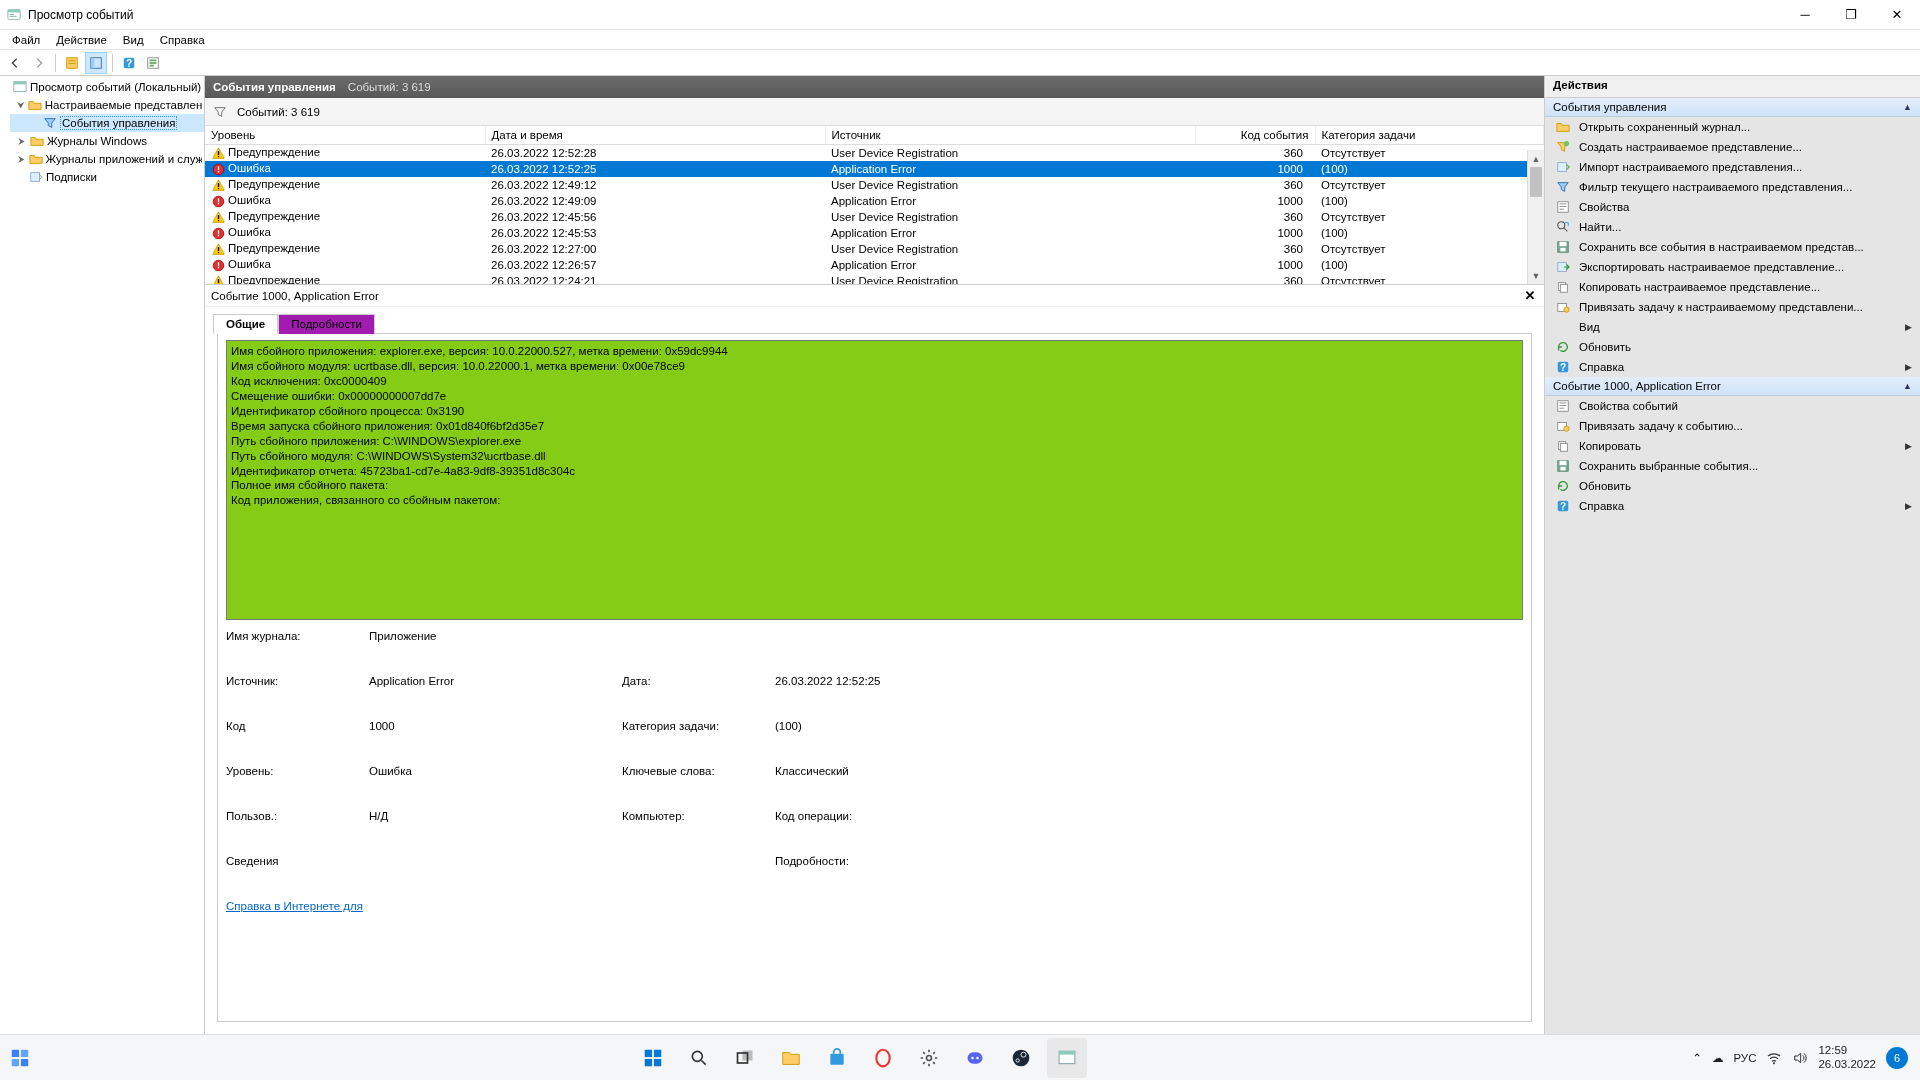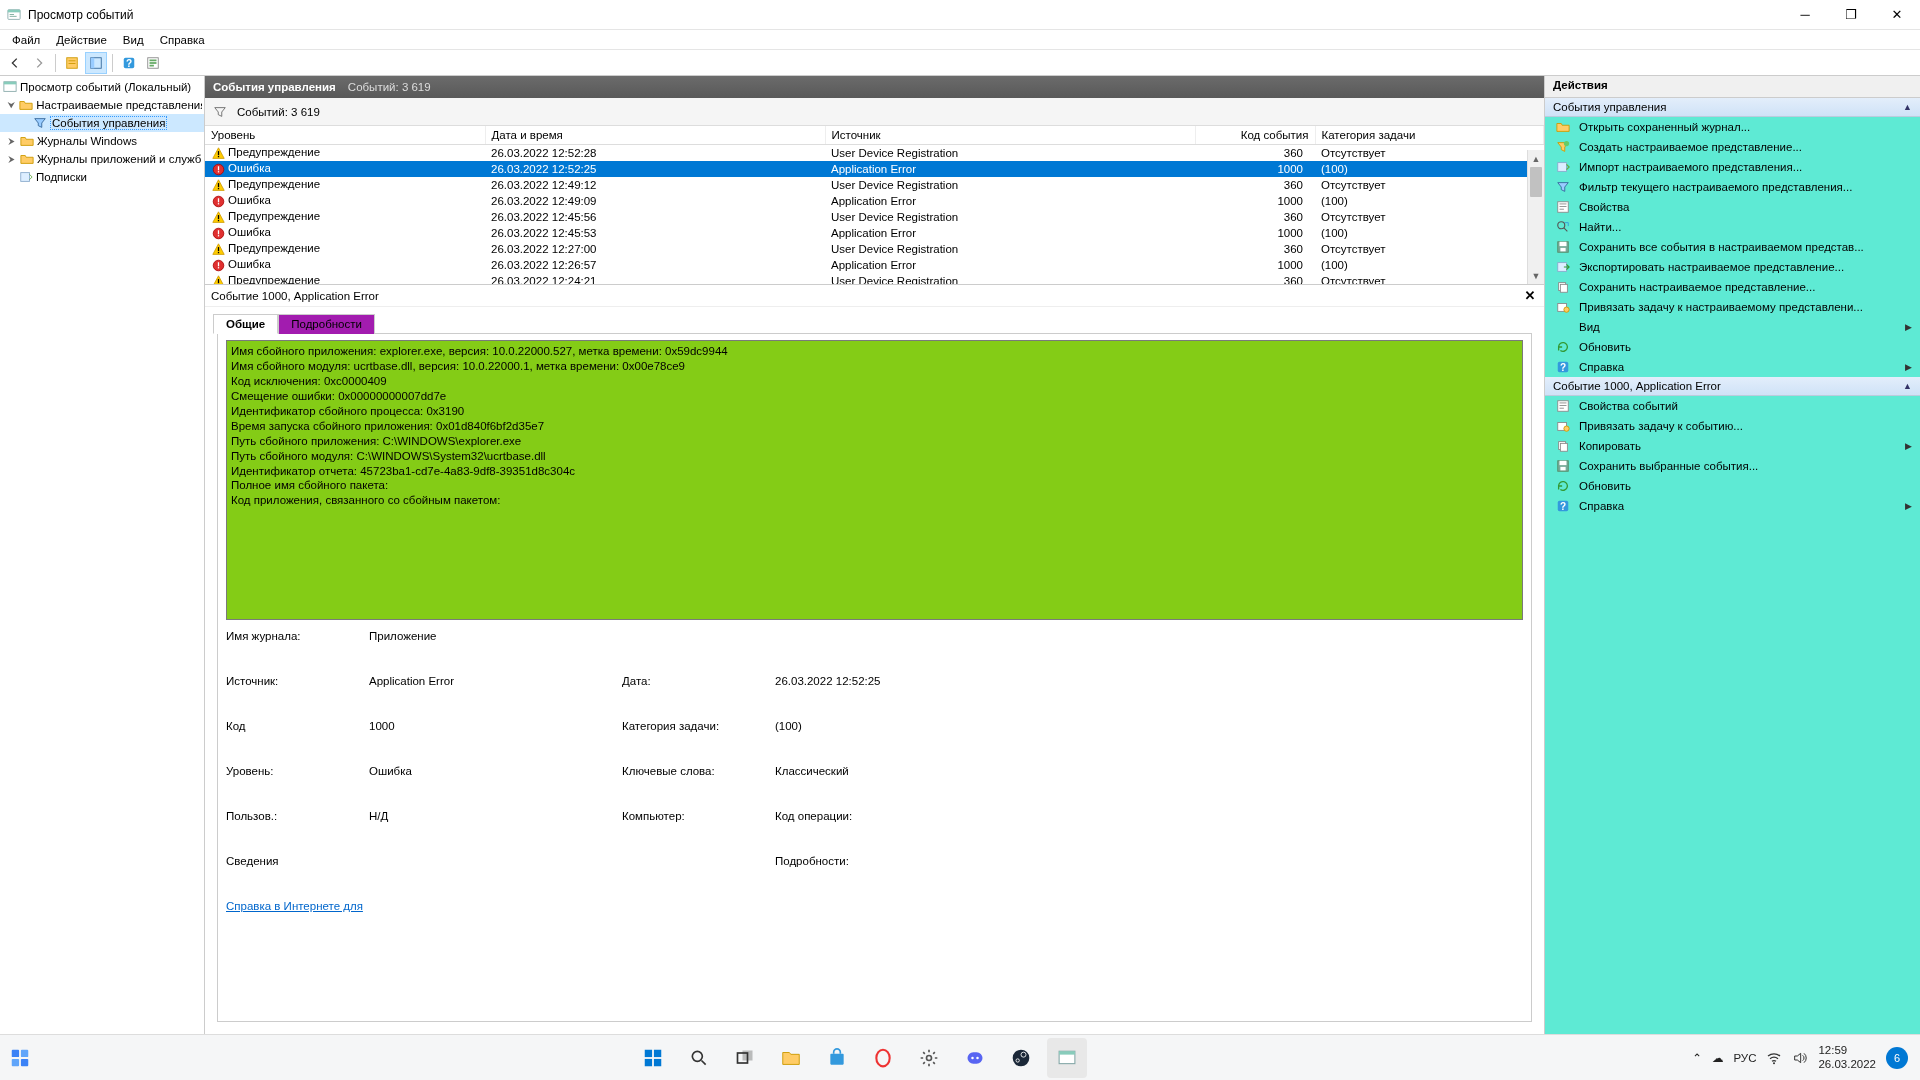--- a/index.html
+++ b/index.html
@@ -12,21 +12,21 @@
 .win-btn { width: 46px; display: flex; align-items: center; justify-content: center; font-size: 13px; cursor: pointer; }
 
 .menubar { height: 20px; background: #fff; display: flex; align-items: center; padding: 0 4px; border-bottom: 1px solid #e5e5e5; }
 .menubar span { padding: 2px 8px; cursor: pointer; }
 
 .toolbar { height: 26px; background: #fff; display: flex; align-items: center; padding: 0 4px; gap: 2px; border-bottom: 1px solid #ccc; }
 .toolbar .tbtn { width: 22px; height: 22px; display: flex; align-items: center; justify-content: center; border: 1px solid transparent; cursor: pointer; }
 .toolbar .sep { width: 1px; height: 18px; background: #ccc; margin: 0 3px; }
 
 .main { flex: 1; display: flex; background: #fff; min-height: 0; }
-.tree-pane { width: 205px; border-right: 1px solid #ccc; overflow: hidden; background: #fff; padding-top: 2px; }
+.tree-pane { width: 205px; border-right: 1px solid #ccc; overflow: hidden; background: #fff; padding-top: 2px; padding-left: 10px; }
 .tree-item { display: flex; align-items: center; padding: 1px 2px; gap: 2px; white-space: nowrap; cursor: pointer; }
 .tree-item.selected { background: #cce8ff; }
 .tree-item.selected .tree-label { border: 1px dotted #3399ff; padding: 0 1px; }
 .tree-indent { display: inline-block; }
 .tree-arrow { width: 11px; height: 11px; display: inline-flex; align-items: center; justify-content: center; font-size: 9px; color: #666; }
 .tree-icon { width: 16px; height: 16px; display: inline-flex; align-items: center; justify-content: center; }
 .tree-label { white-space: nowrap; overflow: hidden; }
 
 .center-pane { flex: 1; display: flex; flex-direction: column; border-right: 1px solid #ccc; min-width: 0; }
 .center-header { height: 22px; background: linear-gradient(#6b6b6b,#595959); color: #fff; display: flex; align-items: center; padding: 0 8px; gap: 12px; font-size: 12px; }
@@ -52,21 +52,21 @@
 .detail-tabs { display: flex; padding: 6px 8px 0; gap: 0; }
 .detail-tab { padding: 3px 12px; border: 1px solid #ccc; border-bottom: none; background: #fff; cursor: pointer; position: relative; top: 1px; }
 .detail-tab.active { border-bottom: 1px solid #fff; z-index: 2; font-weight: bold; }
 .detail-tab:not(.active) { background: #a21caf; }
 .detail-body { flex: 1; margin: 0 12px 12px; border: 1px solid #ccc; padding: 6px 8px; display: flex; flex-direction: column; }
 .detail-text { flex: 0 0 280px; border: 1px solid #7a7a7a; padding: 3px 4px; background: #84cc16; overflow: auto; font-size: 11.5px; white-space: pre-wrap; line-height: 1.3; }
 .detail-meta { margin-top: 10px; display: grid; grid-template-columns: 110px 220px 120px auto; row-gap: 4px; column-gap: 10px; font-size: 11.5px; gap: 33px; }
 .detail-meta .label { color: #000; }
 .detail-meta a { color: #0066cc; text-decoration: underline; }
 
-.actions-pane { width: 375px; background: #5eead4; display: flex; flex-direction: column; }
+.actions-pane { width: 375px; background: #e5e5e5; display: flex; flex-direction: column; }
 .actions-title { height: 22px; background: #f0f0f0; border-bottom: 1px solid #ccc; padding: 3px 8px; font-weight: 600; }
 .actions-section-header { background: linear-gradient(#e3eefb,#cfe2f7); padding: 3px 8px; display: flex; align-items: center; border-bottom: 1px solid #bcd; }
 .actions-section-header .collapse { margin-left: auto; font-size: 9px; color: #336; cursor: pointer; }
 .action-item { display: flex; align-items: center; padding: 2px 8px 2px 10px; gap: 8px; cursor: pointer; }
 .action-item .icon { width: 16px; height: 16px; display: flex; align-items: center; justify-content: center; flex-shrink: 0; }
 .action-item .arrow { margin-left: auto; font-size: 9px; color: #333; }
 
 .taskbar { height: 46px; background: #f5f6f7; border-top: 1px solid #ddd; display: flex; align-items: center; }
 .taskbar .start-area{ width: 40px; display:flex; justify-content:center;}
 .taskbar .center { flex: 1; display: flex; align-items: center; justify-content: center; gap: 6px; }
@@ -504,21 +504,21 @@
           </span>
           <span>Экспортировать настраиваемое представление...</span>
         </div>
         <div class="action-item">
           <span class="icon">
             <svg width="14" height="14" viewBox="0 0 16 16">
               <rect x="3" y="3" width="8" height="9" fill="#fff" stroke="#888"></rect>
               <rect x="5" y="5" width="8" height="9" fill="#fff" stroke="#888"></rect>
             </svg>
           </span>
-          <span>Сохранить настраиваемое представление...</span>
+          <span>Копировать настраиваемое представление...</span>
         </div>
         <div class="action-item">
           <span class="icon">
             <svg width="14" height="14" viewBox="0 0 16 16">
               <rect x="2" y="4" width="10" height="9" fill="#fff" stroke="#888"></rect>
               <circle cx="12" cy="11" r="3" fill="#fc6" stroke="#c90"></circle>
             </svg>
           </span>
           <span>Привязать задачу к настраиваемому представлени...</span>
         </div>

